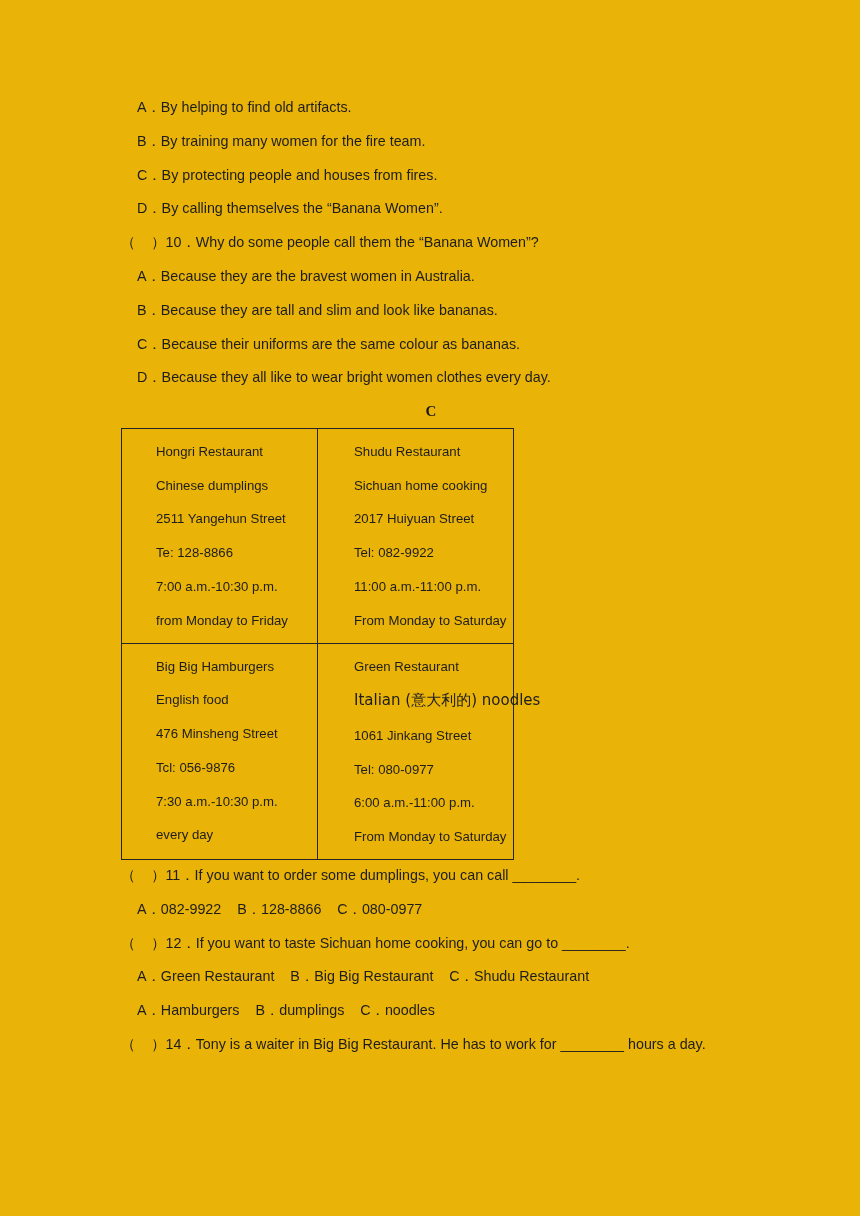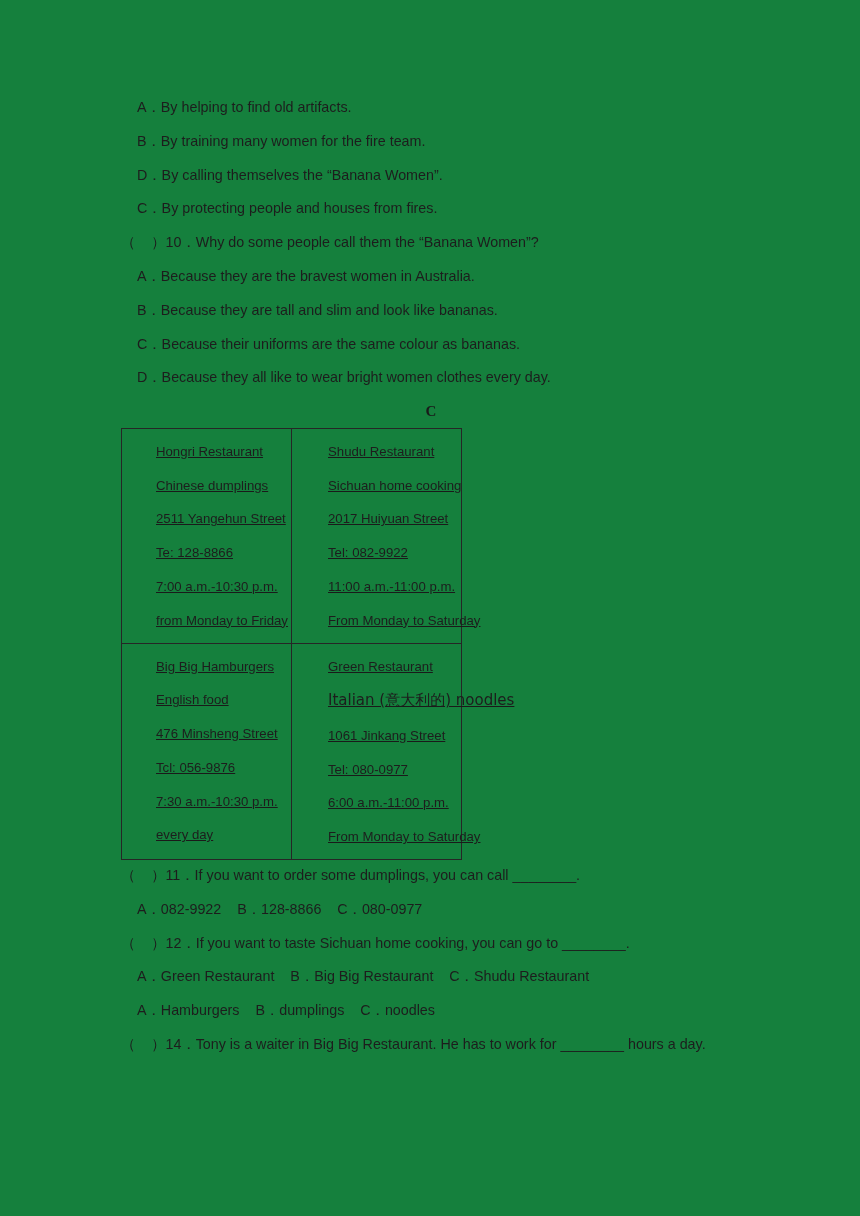--- a/index.html
+++ b/index.html
@@ -13,21 +13,21 @@
     font-family: "Liberation Sans", sans-serif;
     color: #1a1a1a;
     position: relative;
     overflow: hidden;
   }
   .page {
     position: absolute;
     left: 0; top: 0;
     width: 860px;
     height: 1216px;
-    background: #15803d;
+    background: #eab308;
   }
   .content {
     position: absolute;
     left: 121px;
     top: 100px;
     width: 640px;
   }
 
   
   .opt-line {
@@ -60,24 +60,23 @@
     left: 0;
     top: 304px;
     line-height: 1;
   }
 
   
   .menu-table {
     position: absolute;
     left: 0px;
     top: 328px;
-    width: 341px;
+    width: 393px;
     border-collapse: collapse;
     table-layout: fixed;
-    text-decoration: underline;
   }
   .menu-table td {
     border: 1.4px solid #262626;
     vertical-align: top;
     padding: 0;
     width: 50%;
   }
   .cell-inner {
     padding: 16px 6px 12px 34px;
   }
@@ -108,22 +107,22 @@
   }
 </style>
 </head>
 <body>
 
 <div class="page">
   <div class="content">
 
     <div class="opt-line">A．By helping to find old artifacts.</div>
     <div class="opt-line">B．By training many women for the fire team.</div>
+    <div class="opt-line">C．By protecting people and houses from fires.</div>
     <div class="opt-line">D．By calling themselves the “Banana Women”.</div>
-    <div class="opt-line">C．By protecting people and houses from fires.</div>
 
     <div class="q-line">（    ）10．Why do some people call them the “Banana Women”?</div>
     <div class="opt-line">A．Because they are the bravest women in Australia.</div>
     <div class="opt-line">B．Because they are tall and slim and look like bananas.</div>
     <div class="opt-line">C．Because their uniforms are the same colour as bananas.</div>
     <div class="opt-line">D．Because they all like to wear bright women clothes every day.</div>
 
     <div class="section-letter">C</div>
 
     <table class="menu-table">

